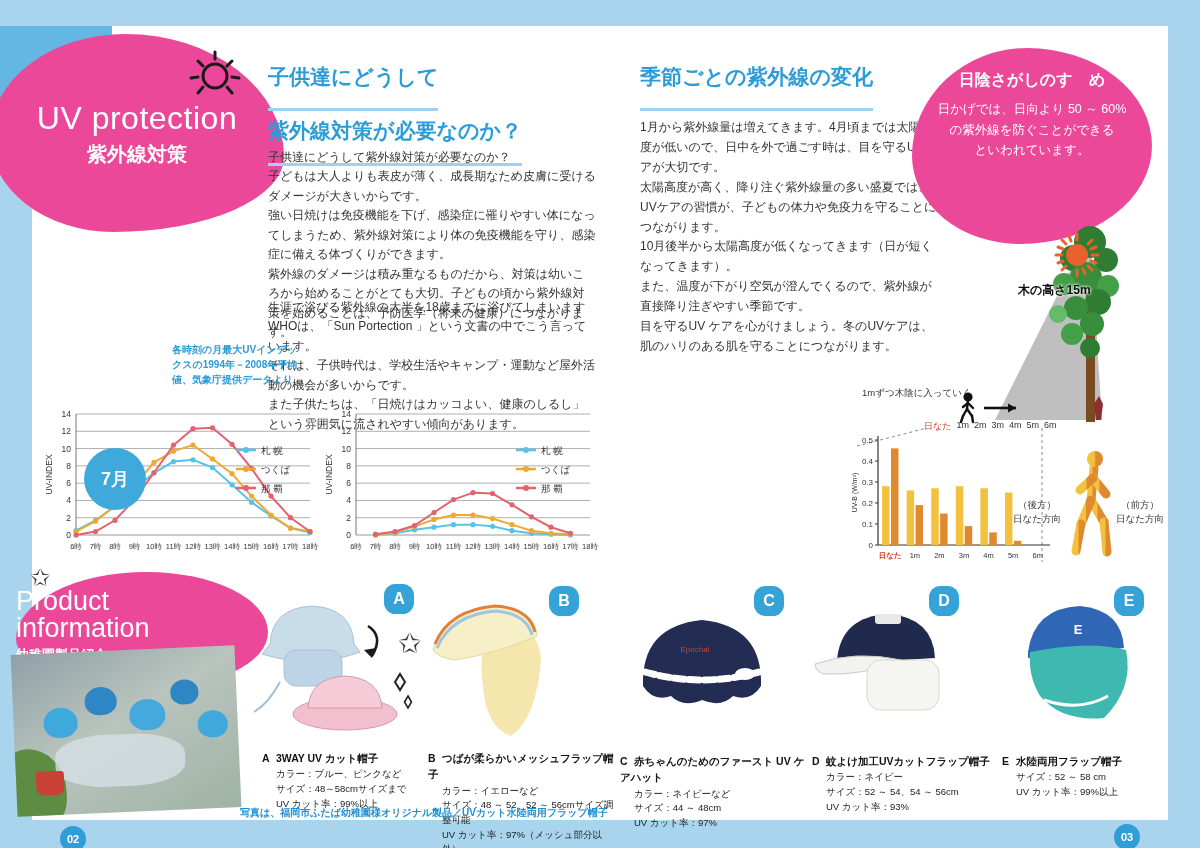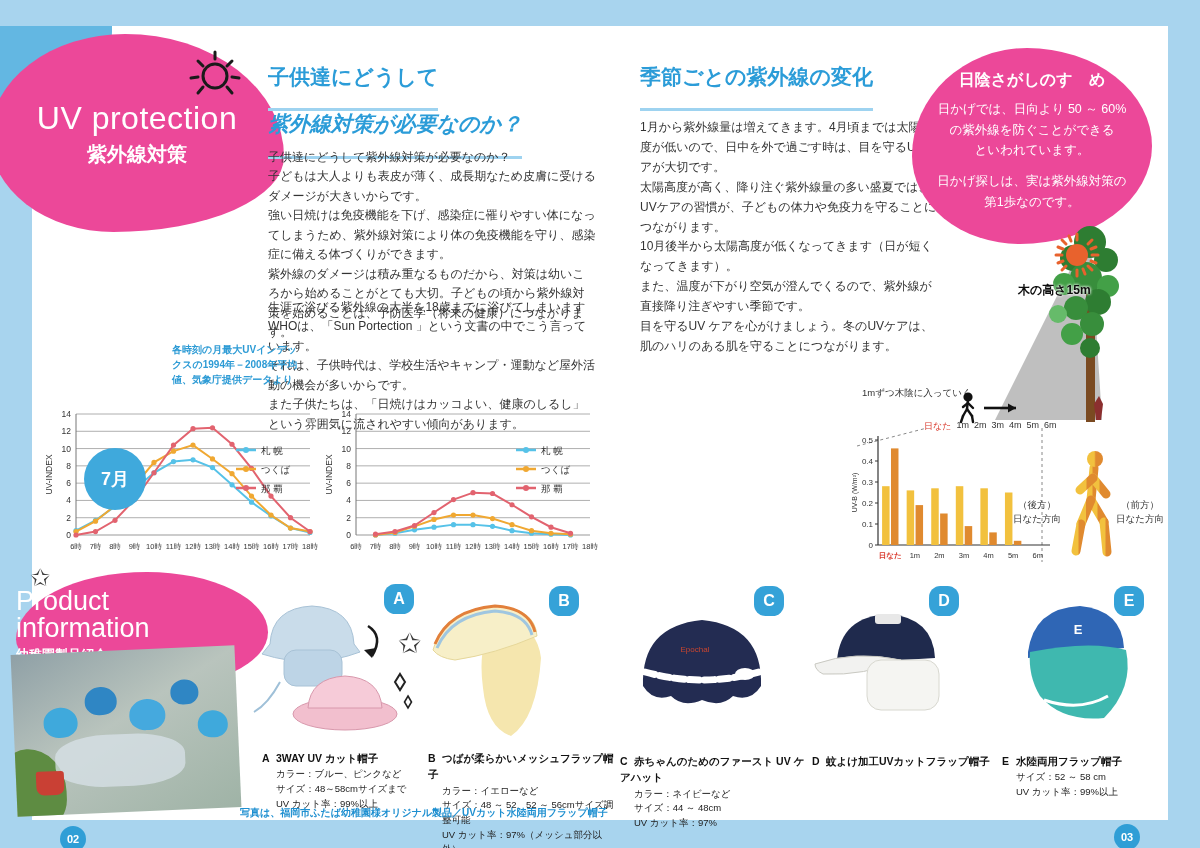--- a/index.html
+++ b/index.html
@@ -48,21 +48,21 @@
       <line x1="56" y1="38" x2="49" y2="37"></line>
         <line x1="49" y1="53" x2="44" y2="47"></line>
       <line x1="15" y1="21" x2="20" y2="26"></line>
         <line x1="8" y1="38" x2="15" y2="37"></line>
       <line x1="15" y1="53" x2="20" y2="47"></line>
     </g>
   </svg>
 
   <div class="abs h-blue" style="left:268px;top:64px;width:330px;">
     <span class="ul">子供達にどうして</span><br>
-    <span class="ul" style="font-style:italic;">紫外線対策が必要なのか？</span>
+    <span class="ul" style="margin-top:7px;">紫外線対策が必要なのか？</span>
   </div>
   <div class="abs body-txt pre" style="left:268px;top:148px;width:328px;">子供達にどうして紫外線対策が必要なのか？
 子どもは大人よりも表皮が薄く、成長期なため皮膚に受けるダメージが大きいからです。
 強い日焼けは免疫機能を下げ、感染症に罹りやすい体になってしまうため、紫外線対策により体の免疫機能を守り、感染症に備える体づくりができます。
 紫外線のダメージは積み重なるものだから、対策は幼いころから始めることがとても大切。子どもの頃から紫外線対策を始めることは、予防医学（将来の健康）につながります。</div>
   <div class="abs body-txt pre" style="left:268px;top:298px;width:328px;">生涯で浴びる紫外線の大半を18歳までに浴びてしまいます
 WHOは、「Sun Portection 」という文書の中でこう言っています。
 それは、子供時代は、学校生活やキャンプ・運動など屋外活動の機会が多いからです。
 また子供たちは、「日焼けはカッコよい、健康のしるし」という雰囲気に流されやすい傾向があります。</div>
 
@@ -73,22 +73,20 @@
 太陽高度が高く、降り注ぐ紫外線量の多い盛夏では、UVケアの習慣が、子どもの体力や免疫力を守ることにつながります。
 10月後半から太陽高度が低くなってきます（日が短くなってきます）。
 また、温度が下がり空気が澄んでくるので、紫外線が直接降り注ぎやすい季節です。
 目を守るUV ケアを心がけましょう。冬のUVケアは、肌のハリのある肌を守ることにつながります。</div>
 
   <div class="abs blob" style="left:912px;top:48px;width:240px;height:196px;border-radius:48% 52% 55% 45% / 55% 50% 50% 45%;text-align:center;">
     <div style="font-size:16px;font-weight:bold;padding-top:22px;">日陰さがしのすゝめ</div>
     <div class="pre" style="font-size:12.5px;line-height:1.65;margin-top:8px;">日かげでは、日向より 50 ～ 60%
 の紫外線を防ぐことができる
 といわれています。</div>
-    <div class="pre" style="font-size:12.5px;line-height:1.65;margin-top:10px;">日かげ探しは、実は紫外線対策の
-第1歩なのです。</div>
   </div>
 
   <div class="abs pre" style="left:172px;top:342px;width:130px;color:#2D9BD5;font-size:10px;font-weight:bold;line-height:1.5;">各時刻の月最大UVインデックスの1994年－2008年平均値、気象庁提供データより</div>
 
   <svg class="abs" style="left:40px;top:406px;" width="280" height="155">
       <line x1="36" y1="129" x2="270" y2="129" stroke="#9a9a9a" stroke-width="1.2"></line>
       <text x="31" y="132" font-size="8.5" text-anchor="end" fill="#333">0</text>
       <line x1="36" y1="111.71428571428572" x2="270" y2="111.71428571428572" stroke="#9a9a9a" stroke-width="0.8"></line>
       <text x="31" y="114.71428571428572" font-size="8.5" text-anchor="end" fill="#333">2</text>
       <line x1="36" y1="94.42857142857143" x2="270" y2="94.42857142857143" stroke="#9a9a9a" stroke-width="0.8"></line>
@@ -465,20 +463,23 @@
 UV カット率：97%（メッシュ部分以外）</div>
   </div>
   <div class="abs desc" style="left:620px;top:753px;width:190px;">
     <span class="ttl"><span class="letter">C</span><span>赤ちゃんのためのファースト UV ケアハット</span></span>
     <div class="dtl pre">カラー：ネイビーなど
 サイズ：44 ～ 48cm
 UV カット率：97%</div>
   </div>
   <div class="abs desc" style="left:812px;top:753px;width:180px;">
     <span class="ttl"><span class="letter">D</span><span>蚊よけ加工UVカットフラップ帽子</span></span>
+    <div class="dtl pre">カラー：ネイビー
+サイズ：52 ～ 54、54 ～ 56cm
+UV カット率：93%</div>
   </div>
   <div class="abs desc" style="left:1002px;top:753px;width:158px;">
     <span class="ttl"><span class="letter">E</span><span>水陸両用フラップ帽子</span></span>
     <div class="dtl pre">サイズ：52 ～ 58 cm
 UV カット率：99%以上</div>
   </div>
 
   <div class="abs" style="left:240px;top:806px;font-size:10px;font-weight:bold;color:#1E8FD0;">写真は、福岡市ふたば幼稚園様オリジナル製品／UVカット水陸両用フラップ帽子</div>
 
   <div class="abs circle pagenum" style="left:60px;top:826px;">

